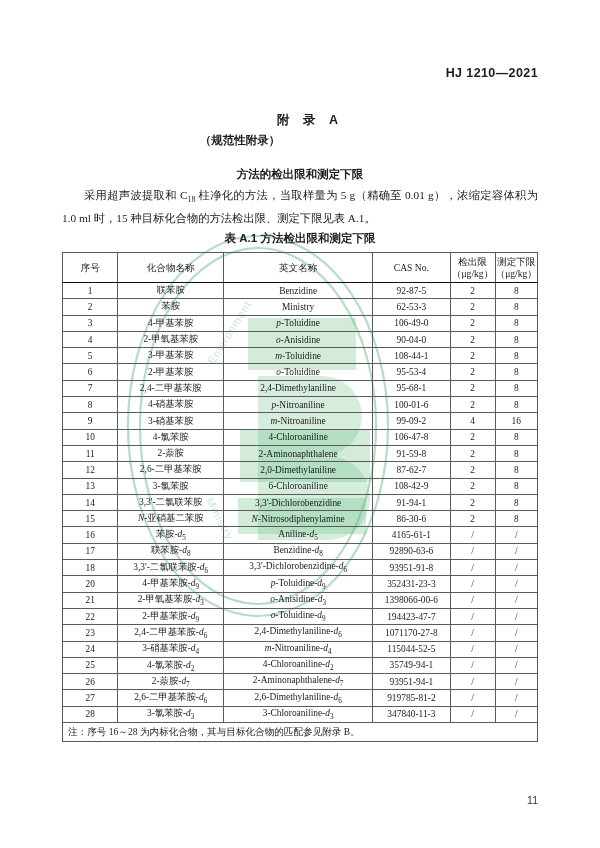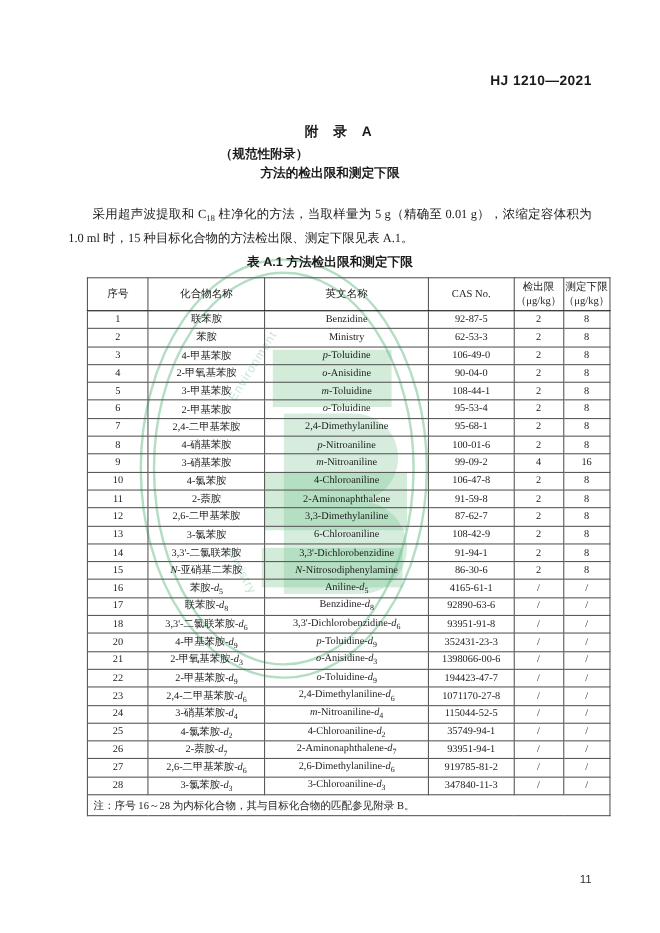--- a/index.html
+++ b/index.html
@@ -64,21 +64,21 @@
     position: absolute;
     top: 133px; left: 0; width: 480px;
     text-align: center;
     font-family: "Liberation Sans", "DejaVu Sans", sans-serif;
     font-weight: bold;
     font-size: 11.5px;
     z-index: 3;
   }
   .annex-name {
     position: absolute;
-    top: 150px; left: 0; width: 600px;
+    top: 167px; left: 0; width: 600px;
     text-align: center;
     font-family: "Liberation Sans", "DejaVu Sans", sans-serif;
     font-weight: bold;
     font-size: 11.5px;
     z-index: 3;
   }
 
   
   .para {
     position: absolute;
@@ -102,21 +102,20 @@
     font-size: 11.5px;
     z-index: 3;
   }
 
   
   .tbl-wrap {
     position: absolute;
     top: 252px; left: 62px;
     width: 428px;
     z-index: 2;
-    margin-left: 17px;
   }
   table.lod {
     border-collapse: collapse;
     width: 476px;
     font-size: 9.4px;
     background: transparent;
   }
   table.lod td, table.lod th {
     border: 0.6px solid #5b5b5b;
     padding: 0;
@@ -305,21 +304,21 @@
             <td>11</td>
             <td class="cn-name">2-萘胺</td>
             <td class="en-name">2-Aminonaphthalene</td>
             <td>91-59-8</td>
             <td>2</td>
             <td>8</td>
           </tr>
           <tr>
             <td>12</td>
             <td class="cn-name">2,6-二甲基苯胺</td>
-            <td class="en-name">3,3-Dimethylaniline</td>
+            <td class="en-name">2,0-Dimethylaniline</td>
             <td>87-62-7</td>
             <td>2</td>
             <td>8</td>
           </tr>
           <tr>
             <td>13</td>
             <td class="cn-name">3-氯苯胺</td>
             <td class="en-name">6-Chloroaniline</td>
             <td>108-42-9</td>
             <td>2</td>

